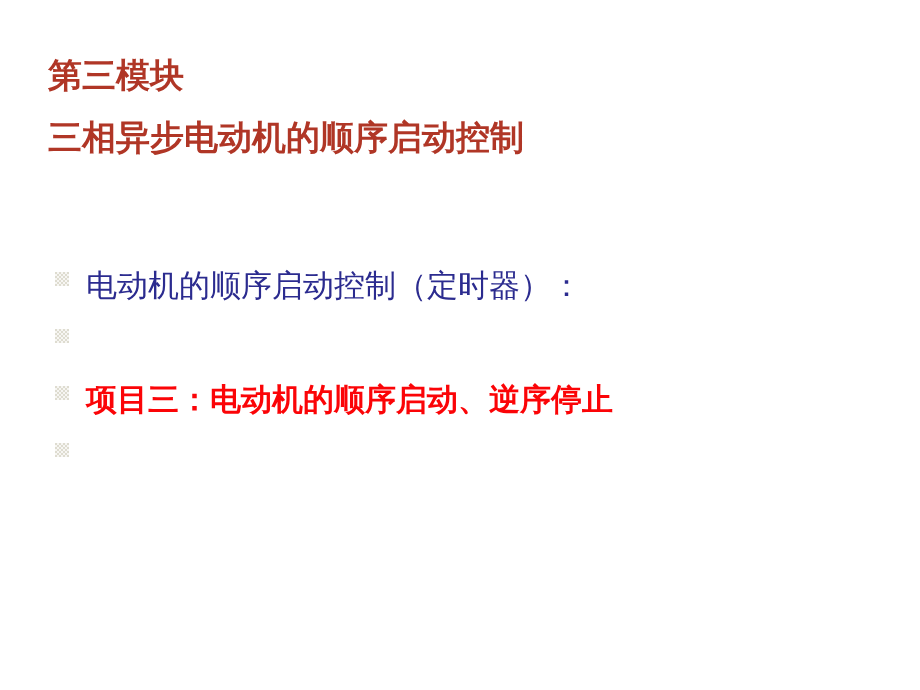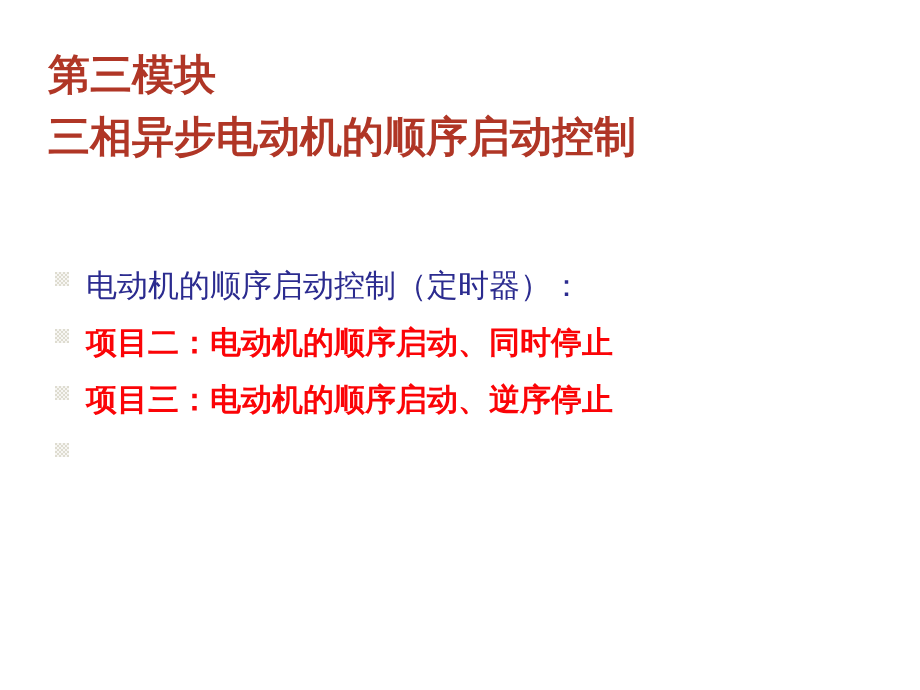--- a/index.html
+++ b/index.html
@@ -28,21 +28,21 @@
   #title-block {
     position: absolute;
     left: 48px;
     top: 44px;
     width: 830px;
   }
   .title-line {
     font-family: "DejaVu Sans", "Liberation Sans", sans-serif;
     font-weight: bold;
     color: #b03626;
-    font-size: 42px;
+    font-size: 34px;
     line-height: 62px;
     letter-spacing: 0px;
     white-space: nowrap;
   }
 
   
   #bullet-list {
     position: absolute;
     left: 55px;
     top: 248px;
@@ -95,21 +95,20 @@
   <div id="bullet-list">
 
     <div class="bullet-row">
       <span class="bullet-marker"></span>
       <span class="bullet-text blue">电动机的顺序启动控制（定时器）：</span>
     </div>
 
 
     <div class="bullet-row">
       <span class="bullet-marker"></span>
-      <span class="bullet-text red">项目二：电动机的顺序启动、同时停止</span>
     </div>
 
     <div class="bullet-row">
       <span class="bullet-marker"></span>
       <span class="bullet-text red">项目三：电动机的顺序启动、逆序停止</span>
     </div>
 
     <div class="bullet-row">
       <span class="bullet-marker"></span>
     </div>

